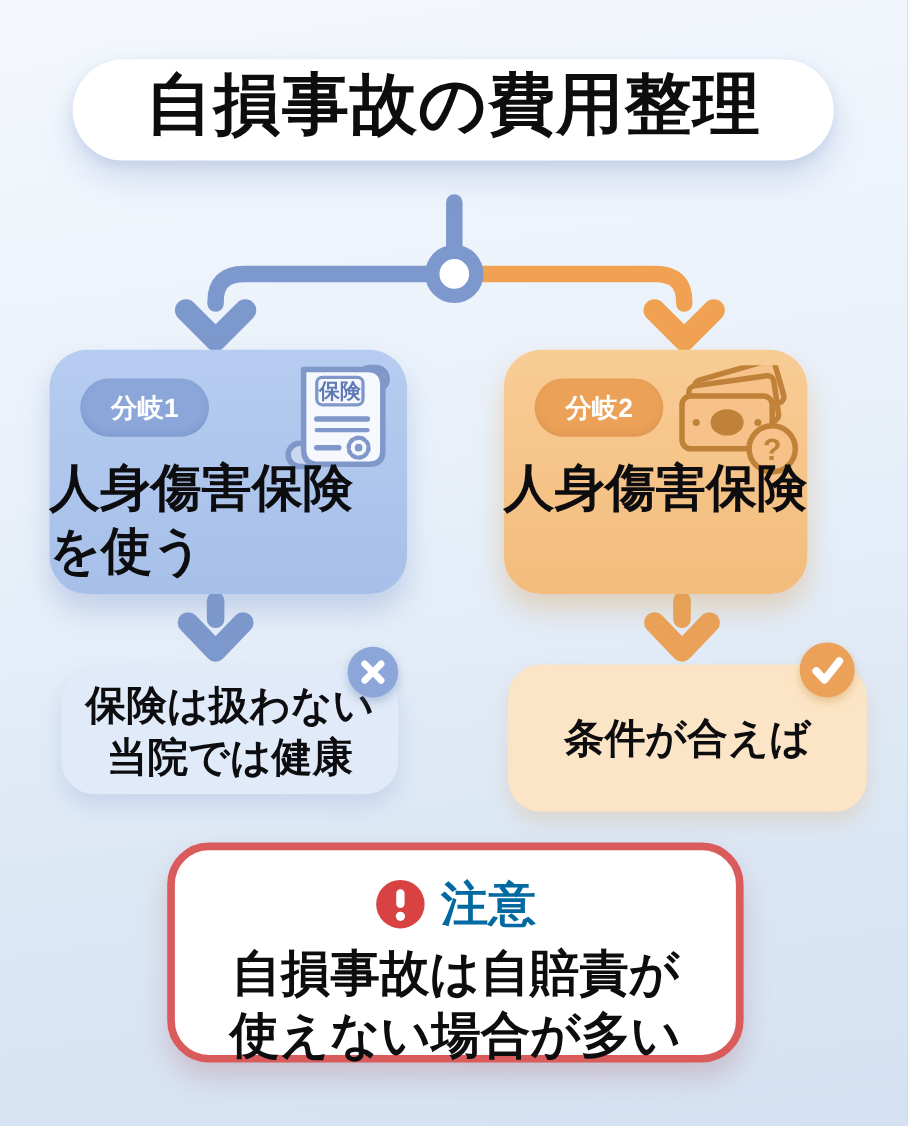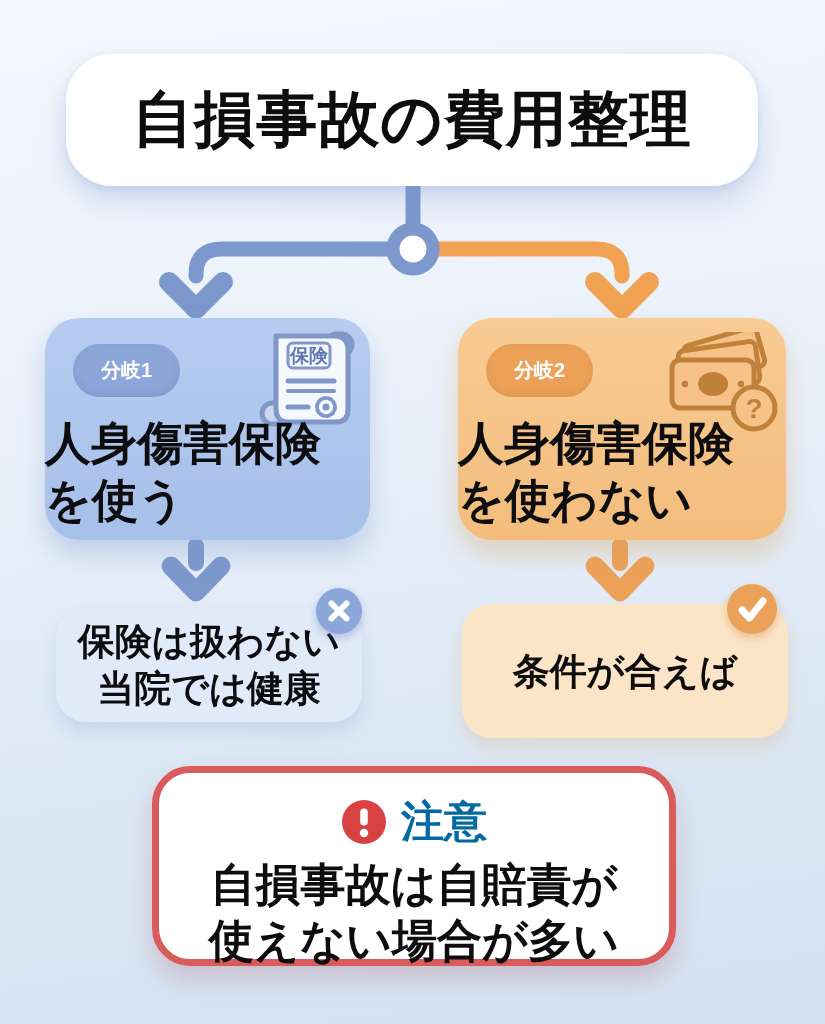--- a/index.html
+++ b/index.html
@@ -3,35 +3,35 @@
 <meta charset="utf-8">
 <style>
   html,body{margin:0;padding:0;background:#ccd9ec;}
   .canvas{
     position:relative;width:825px;height:1024px;overflow:hidden;
     background:linear-gradient(172deg,#F4F8FD 0%,#EAF1FA 38%,#DDE8F5 70%,#D5E1F2 100%);
     font-family:"Liberation Sans","DejaVu Sans",sans-serif;color:#0D0D10;
   }
   
   .title-card{
-    position:absolute;left:66px;top:54px;width:692px;height:132px;background:#FFFFFF;
-    border-radius:46px;display:flex;align-items:center;justify-content:center;
+    position:absolute;left:66px;top:54px;width:692px;height:92px;background:#FFFFFF;
+    border-radius:46px;display:flex;align-items:flex-start;justify-content:center;
     box-shadow:0 16px 30px rgba(125,152,204,.28),0 4px 10px rgba(125,152,204,.18);z-index:2;
   }
   .title-text{font-size:61px;font-weight:900;letter-spacing:1px;}
   
   .connectors{position:absolute;left:0;top:0;z-index:1;}
   
   .branch{position:absolute;top:318px;height:222px;border-radius:34px;z-index:2;}
   .branch.blue{left:45px;width:325px;background:linear-gradient(180deg,#B6CCF0 0%,#A7C0E9 100%);
     box-shadow:0 14px 24px rgba(125,152,204,.35);}
-  .branch.orange{left:458px;width:328px;background:linear-gradient(180deg,#F8CC95 0%,#F3BC7C 100%);
+  .branch.orange{left:458px;width:276px;background:linear-gradient(180deg,#F8CC95 0%,#F3BC7C 100%);
     box-shadow:0 14px 24px rgba(216,160,88,.35);text-decoration:underline;}
   .badge{position:absolute;left:28px;top:26px;height:53px;padding:0 28px;border-radius:27px;
-    display:flex;align-items:center;justify-content:center;font-size:20px;font-weight:700;color:#FFFFFF;}
+    display:flex;align-items:center;justify-content:center;font-size:24px;font-weight:700;color:#FFFFFF;}
   .badge.blue{background:#8CA6D9;box-shadow:inset 0 -3px 6px rgba(90,120,175,.25);}
   .badge.orange{background:#EBA158;box-shadow:inset 0 -3px 6px rgba(195,125,55,.25);}
   .branch-text{position:absolute;left:0;right:0;top:97px;
     font-size:46px;line-height:57px;font-weight:900;}
   .branch-icon{position:absolute;}
   .branch-icon.scroll{right:12px;top:8px;}
   .branch-icon.money{right:8px;top:14px;}
   
   .outcome{position:absolute;border-radius:30px;display:flex;align-items:center;justify-content:center;
     text-align:center;z-index:2;}
@@ -112,21 +112,20 @@
         <rect x="10" y="28" width="82" height="48" rx="8"></rect>
         <circle cx="92" cy="76" r="21"></circle>
       </g>
       <ellipse cx="51" cy="52" rx="15" ry="12" fill="#C08139"></ellipse>
       <circle cx="23" cy="52" r="3.2" fill="#C08139"></circle>
       <circle cx="79" cy="52" r="3.2" fill="#C08139"></circle>
       <text x="92" y="86" text-anchor="middle" font-size="28" font-weight="bold" fill="#C08139">?</text>
     </svg>
     <div class="branch-text">
       <div>人身傷害保険</div>
-      <div>を使わない</div>
     </div>
   </div>
 
   <div class="outcome blue">
     <div class="outcome-text">
       <div>保険は扱わない</div>
       <div>当院では健康</div>
     </div>
   </div>
   <div class="mark-badge cross">

